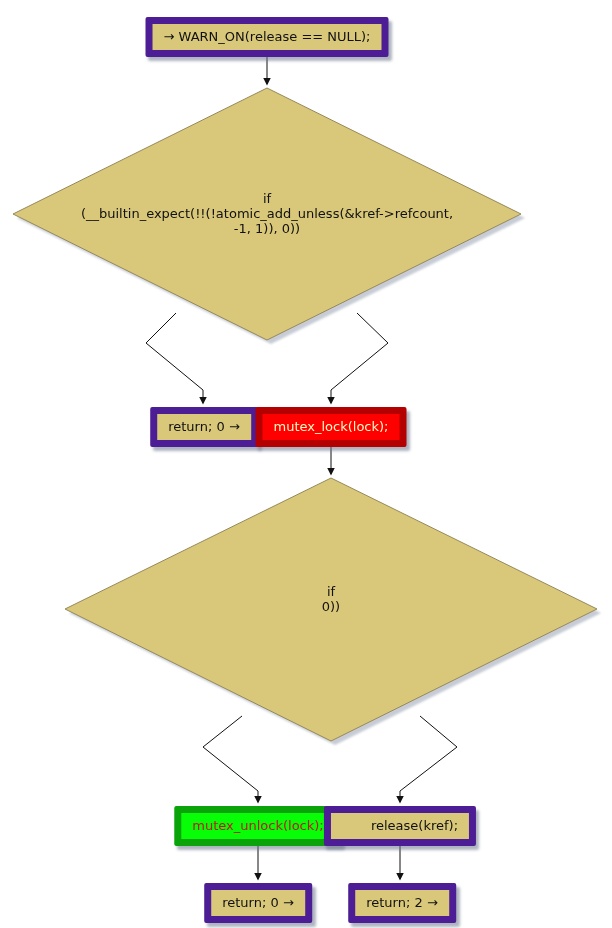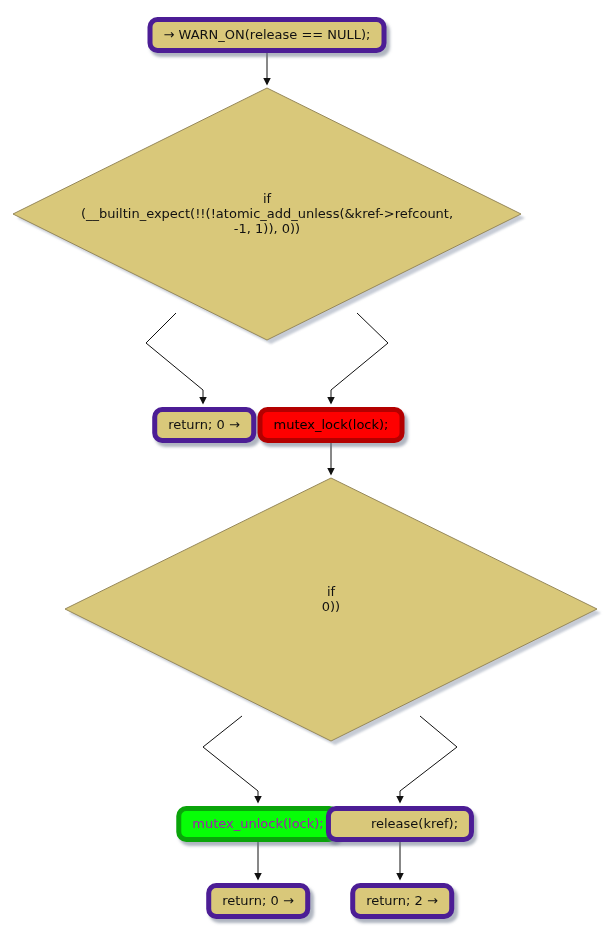--- a/index.html
+++ b/index.html
@@ -12,27 +12,27 @@
   }
   .layer { position:absolute; left:0; top:0; }
   .node {
     position:absolute;
     transform:translateX(-50%);
     padding:5px 11px;
     font-size:13px;
     line-height:16px;
     color:#111111;
     background:#d9c87a;
-    border:5px solid #4c1d95;
-    border-radius:10px;
+    border:7px solid #4c1d95;
+    border-radius:2px;
     white-space:nowrap;
     box-shadow:3px 4px 3px rgba(110,120,140,0.55);
   }
-  .node.red   { background:#fe0000; border-color:#b40000; color:#000000; }
-  .node.green { background:#07fe07; border-color:#0aa40a; color:#a21caf; }
+  .node.red   { background:#fe0000; border-color:#b40000; color:#fef9c3; }
+  .node.green { background:#07fe07; border-color:#0aa40a; color:#b91c1c; }
   .diamond-label {
     position:absolute;
     transform:translateX(-50%);
     width:540px;
     text-align:center;
     font-size:13px;
     line-height:15px;
     color:#111111;
     pointer-events:none;
   }

